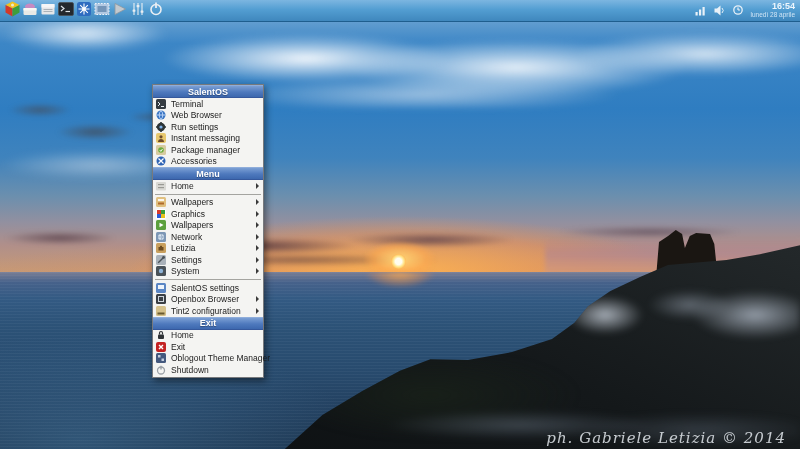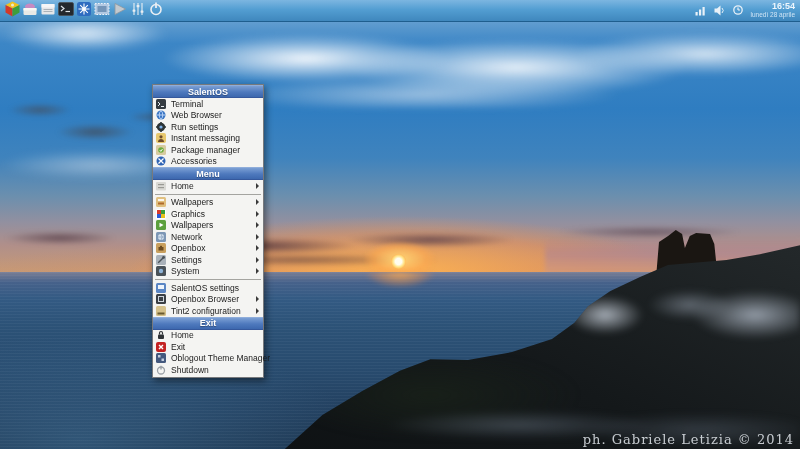--- a/index.html
+++ b/index.html
@@ -62,22 +62,22 @@
   .limestone{left:0;top:0;width:800px;height:449px;z-index:8;filter:blur(3px);
     clip-path:polygon(35.6% 100%,40.3% 92.4%,45.3% 87.1%,50% 82.6%,53.8% 80%,58.5% 80.2%,64% 78.4%,
       69% 75.5%,71.8% 71.9%,73.5% 68.2%,76.3% 64.8%,80% 61.7%,83.5% 59%,90.8% 57.9%,95% 56.6%,100% 54.6%,100% 100%);
     background:
       radial-gradient(ellipse 55px 28px at 605px 315px,rgba(190,198,208,.85),transparent 70%),
       radial-gradient(ellipse 90px 35px at 755px 315px,rgba(175,185,198,.8),transparent 70%),
       radial-gradient(ellipse 60px 22px at 690px 305px,rgba(140,150,162,.6),transparent 70%),
       radial-gradient(ellipse 180px 20px at 520px 425px,rgba(120,134,150,.4),transparent 75%),
       radial-gradient(ellipse 160px 24px at 700px 430px,rgba(105,118,134,.35),transparent 75%),
       radial-gradient(ellipse 200px 60px at 430px 395px,rgba(28,38,26,.6),transparent 75%);}
-  .watermark{right:6px;bottom:2px;z-index:9;font-family:"DejaVu Serif",serif;
-    font-size:13px;letter-spacing:1px;color:rgba(240,245,250,.8);}
+  .watermark{right:14px;bottom:2px;z-index:9;font-family:"DejaVu Serif",serif;font-style:italic;
+    font-size:15px;letter-spacing:1px;color:rgba(240,245,250,.8);}
 
   
   #panel{position:absolute;left:0;top:0;width:800px;height:22px;z-index:10;display:flex;align-items:center;
     background:linear-gradient(180deg,#7cb6e0 0%,#539ed2 45%,#3f87bd 100%);
     border-bottom:1px solid #1f5e8e;}
   #launchers{display:flex;align-items:center;padding-left:3px;}
   .launcher{width:18px;height:22px;display:flex;align-items:center;justify-content:center;cursor:pointer;}
   #panel-spacer{flex:1;}
   #tray{display:flex;align-items:center;gap:4px;margin-right:6px;}
   .tray-icon{display:flex;align-items:center;justify-content:center;width:14px;height:22px;}
@@ -349,21 +349,21 @@
         <span class="m-arrow"></span>
       </div>
       <div class="m-item">
         <span class="m-ico">
           <svg width="10" height="10">
             <rect width="10" height="10" rx="1.5" fill="#c9a05e"></rect>
             <rect x="2.5" y="4" width="5" height="3.5" fill="#6b4a20"></rect>
             <rect x="4" y="2.8" width="2" height="1.5" fill="#6b4a20"></rect>
           </svg>
         </span>
-        <span class="m-label">Openbox</span>
+        <span class="m-label">Letizia</span>
         <span class="m-arrow"></span>
       </div>
       <div class="m-item">
         <span class="m-ico">
           <svg width="10" height="10">
             <rect width="10" height="10" rx="1.5" fill="#aab2ba"></rect>
             <path d="M2.2 7.8L7.8 2.2" stroke="#4a5258" stroke-width="1.4"></path>
             <circle cx="7.6" cy="2.4" r="1.4" fill="#4a5258"></circle>
           </svg>
         </span>

